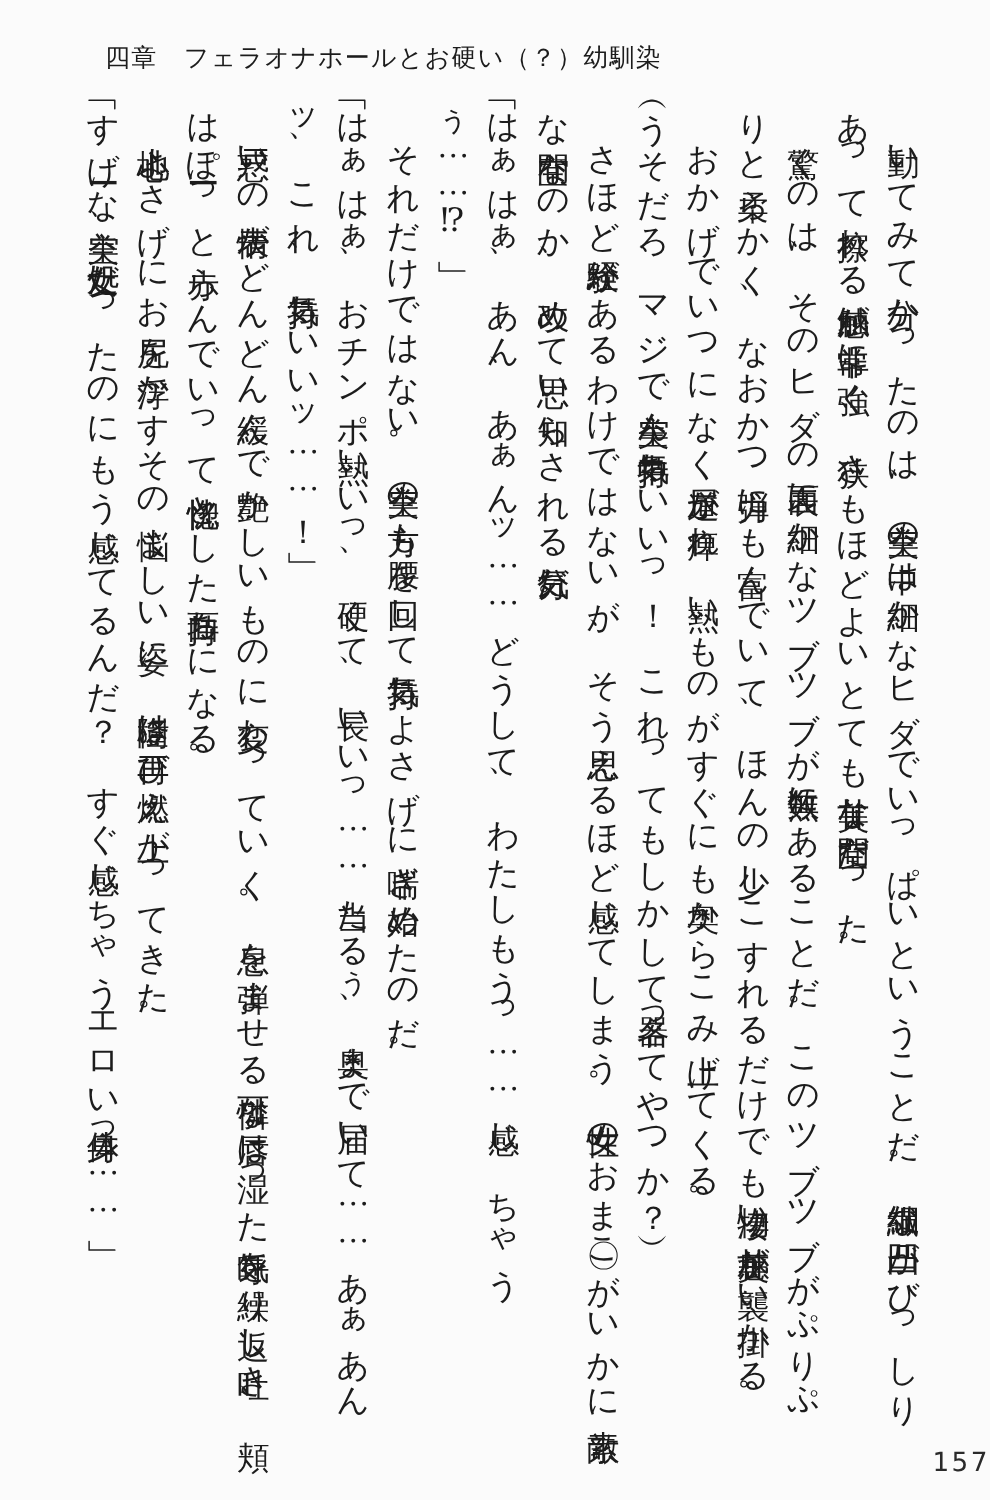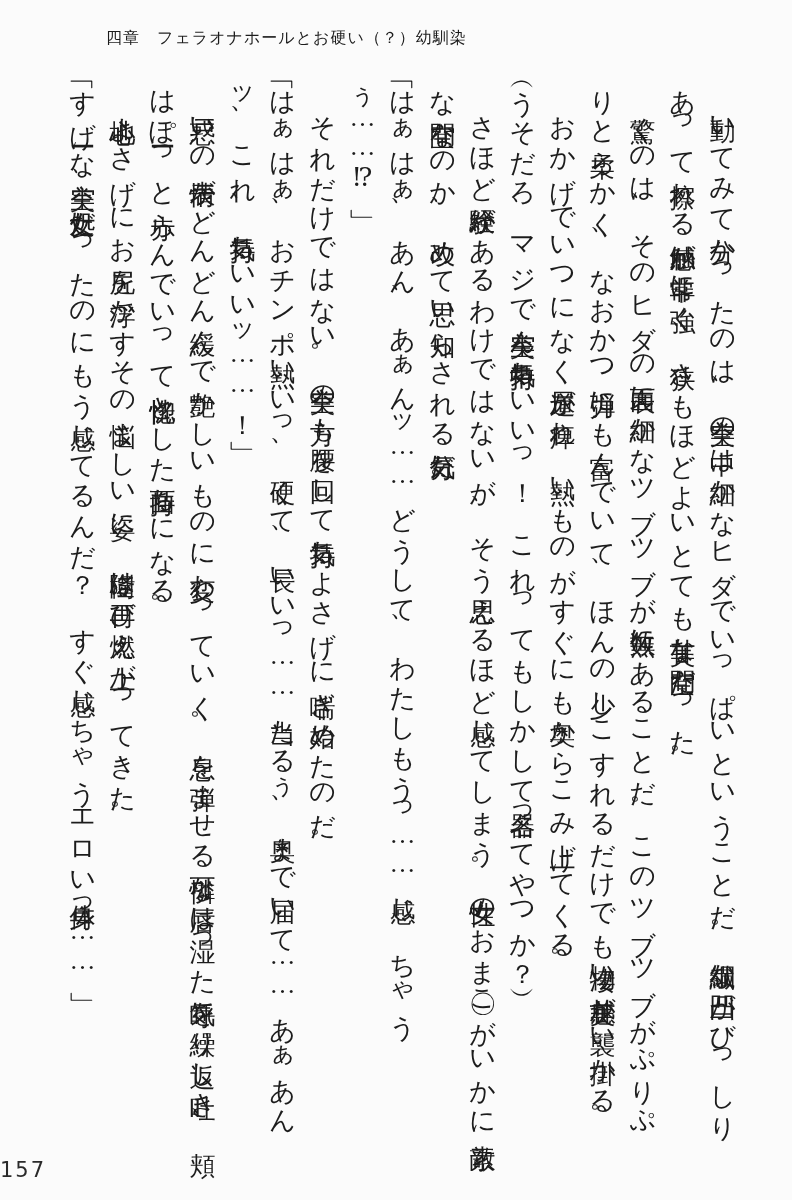--- a/index.html
+++ b/index.html
@@ -8,22 +8,22 @@
     width: 792px;
     height: 1200px;
     background: #fbfbfb;
     color: #1c1c1c;
     font-family: "Liberation Serif", "DejaVu Serif", serif;
     overflow: hidden;
   }
   .chapter-header {
     position: absolute;
     top: 10px;
-    left: 86px;
-    font-size: 16px;
+    left: 60px;
+    font-size: 20px;
     letter-spacing: 1px;
     white-space: pre;
   }
   .body-text {
     position: absolute;
     top: 72px;
     right: 50px;
     width: 684px;
     height: 1072px;
     writing-mode: vertical-rl;
@@ -38,21 +38,21 @@
     padding: 0;
   }
   .body-text p.indent {
     text-indent: 1em;
   }
   .page-number {
     position: absolute;
     bottom: 18px;
     left: 0;
     width: 100%;
-    text-align: left;
+    text-align: right;
     font-size: 21px;
     color: #2a2a2a;
     font-family: "DejaVu Sans", "Liberation Sans", sans-serif;
     letter-spacing: 2px;
   }
 </style>
 </head>
 <body>
 
 <div class="page">

